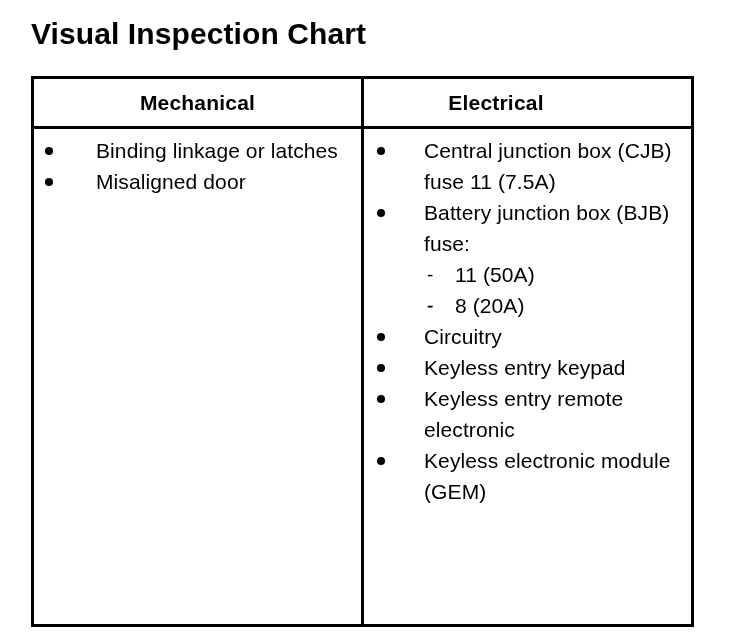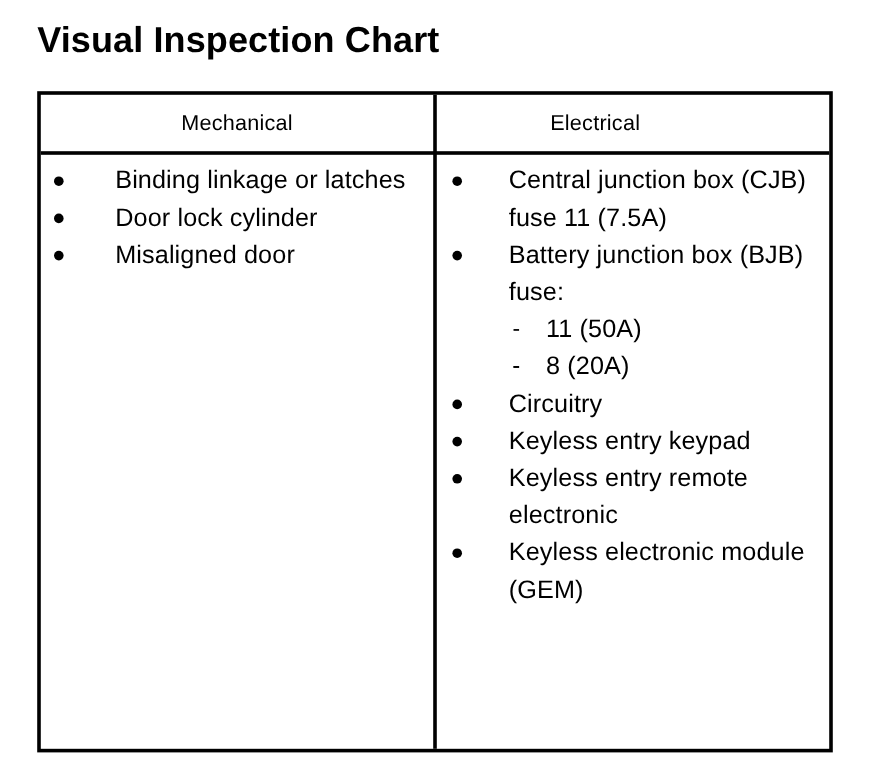--- a/index.html
+++ b/index.html
@@ -58,22 +58,22 @@
     box-sizing: border-box;
   }
 
   .header-cell {
     position: absolute;
     top: 0;
     height: 47px;
     display: flex;
     align-items: center;
     justify-content: center;
-    font-size: 18px;
-    font-weight: normal;
+    font-size: 21px;
+    font-weight: bold;
     letter-spacing: 0.2px;
     border-radius: 10px;
   }
   .header-cell.left  { left: 0px;   width: 327px; }
   .header-cell.right { left: 330px; width: 264px; }
 
   .body-row {
     position: absolute;
     left: 0;
     top: 50px;
@@ -161,24 +161,20 @@
     <div class="header-cell right">Electrical</div>
   </div>
 
   <div class="body-row">
 
     <div class="cell left">
       <ul class="bullets">
         <li class="bullet-item">
           <span class="bullet-dot"></span>
           <span class="item-text">Binding linkage or latches</span>
-        </li>
-        <li class="bullet-item">
-          <span class="bullet-dot"></span>
-          <span class="item-text">Door lock cylinder</span>
         </li>
         <li class="bullet-item">
           <span class="bullet-dot"></span>
           <span class="item-text">Misaligned door</span>
         </li>
       </ul>
     </div>
 
     <div class="cell right">
       <ul class="bullets">

